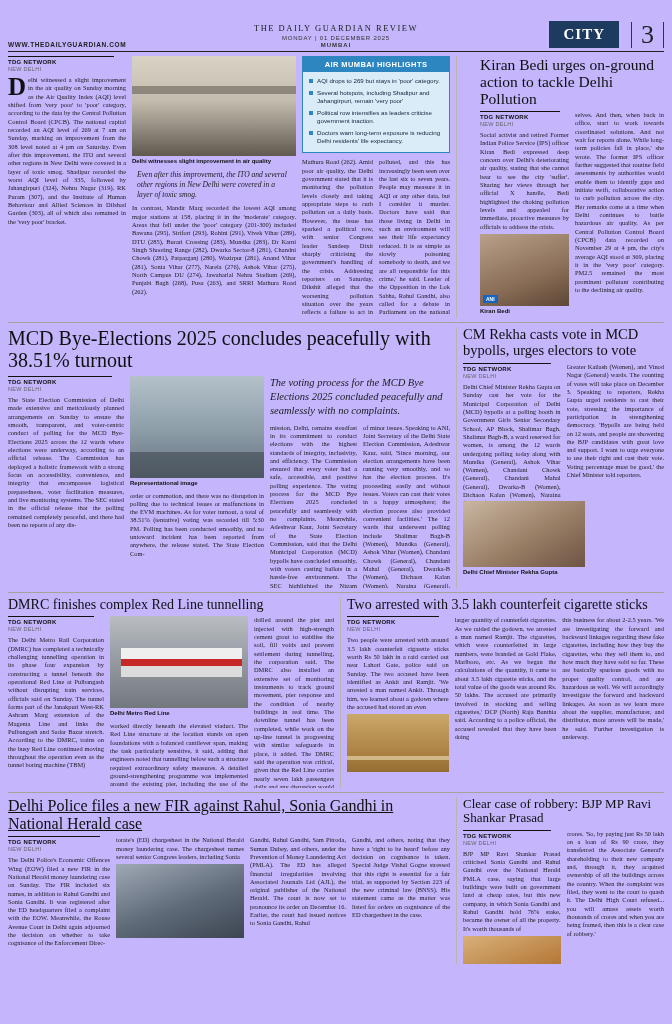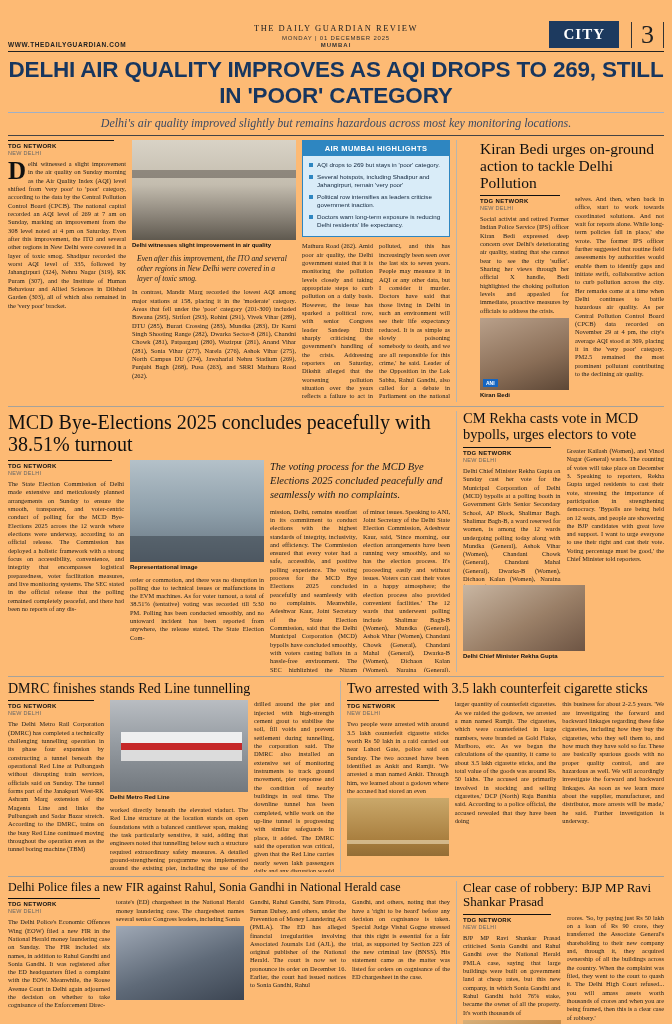--- a/index.html
+++ b/index.html
@@ -1,18 +1,18 @@
 <!DOCTYPE html>
 <html><head>
 <meta charset="utf-8">
 <style>
   * { margin:0; padding:0; box-sizing:border-box; }
   html,body { background:#e8e6e0; }
   .page {
-    width:672px; height:1024px; margin:0 auto; background:#fdba74;
+    width:672px; height:1024px; margin:0 auto; background:#c4b5fd;
     font-family:"Liberation Serif", serif; color:#141414;
     padding:6px 8px; overflow:hidden; position:relative;
   }
   
   .masthead { display:flex; justify-content:space-between; align-items:flex-end;
     border-bottom:1.5px solid #222; padding-bottom:3px; height:46px; }
   .mast-left { font:bold 6.5px "Liberation Sans", sans-serif; letter-spacing:.6px; color:#222; width:200px; }
   .mast-center { text-align:center; flex:1; }
   .mast-pub { font:8.5px "Liberation Serif", serif; letter-spacing:1.5px; color:#222; }
   .mast-date { font:6px "Liberation Sans", sans-serif; letter-spacing:.8px; color:#333; margin-top:2px; }
@@ -95,21 +95,21 @@
   .colD1 { flex:0 0 96px; overflow:hidden; }
   .colD2 { flex:0 0 138px; overflow:hidden; }
   .colD3 { flex:1; overflow:hidden; }
   .cigs { flex:1; border-left:1px solid #b9b5ad; padding-left:6px; overflow:hidden; }
   .cigs h2 { font-size:14px; }
   .c-cols { display:flex; gap:6px; height:156px; overflow:hidden; }
   .c-col { flex:1; overflow:hidden; }
   
   .band-bottom { height:172px; }
   .herald { flex:0 0 442px; overflow:hidden; }
-  .herald h2 { font-size:12px; }
+  .herald h2 { font-size:16px;text-decoration:underline; }
   .h-cols { display:flex; gap:6px; height:146px; overflow:hidden; }
   .colH1 { flex:0 0 102px; overflow:hidden; }
   .colH2 { flex:0 0 128px; overflow:hidden; }
   .colH3 { flex:0 0 96px; overflow:hidden; }
   .colH4 { flex:1; overflow:hidden; }
   .robbery { flex:1; border-left:1px solid #b9b5ad; padding-left:6px; overflow:hidden; }
   .robbery h2 { font-size:13px; }
   .b-cols { display:flex; gap:6px; height:140px; overflow:hidden; }
   .b-col { flex:1; overflow:hidden; }
 </style>
@@ -124,24 +124,20 @@
       <div class="mast-pub">THE DAILY GUARDIAN REVIEW</div>
       <div class="mast-date">MONDAY | 01 DECEMBER 2025</div>
       <div class="mast-city">MUMBAI</div>
     </div>
     <div class="mast-right">
       <div class="section-box">CITY</div>
       <div class="page-num">3</div>
     </div>
   </header>
 
-  <div class="lead-band">
-    <h1 class="lead-h1">DELHI AIR QUALITY IMPROVES AS AQI DROPS TO 269, STILL IN 'POOR' CATEGORY</h1>
-    <div class="lead-sub">Delhi's air quality improved slightly but remains hazardous across most key monitoring locations.</div>
-  </div>
 
   <section class="band band-lead">
     <div class="lead-left">
       <div class="colA">
         <div class="byline">
           <div class="byline-name">TDG NETWORK</div>
           <div class="byline-loc">NEW DELHI</div>
         </div>
         <p class="txt"><span class="dropcap">D</span><span>elhi witnessed a slight improvement in the air quality on Sunday morning as the Air Quality Index (AQI) level shifted from 'very poor' to 'poor' category, according to the data by the Central Pollution Control Board (CPCB). The national capital recorded an AQI level of 269 at 7 am on Sunday, marking an improvement from the 308 level noted at 4 pm on Saturday. Even after this improvement, the ITO and several other regions in New Delhi were covered in a layer of toxic smog. Shadipur recorded the worst AQI level of 335, followed by Jahangirpuri (324), Nehru Nagar (319), RK Puram (307), and the Institute of Human Behaviour and Allied Sciences in Dilshad Garden (303), all of which also remained in the 'very poor' bracket.</span></p>
       </div>
@@ -224,21 +220,21 @@
       </div>
       <div class="photo-wrap">
         <div class="photo rekha-img"></div>
         <div class="caption">Delhi Chief Minister Rekha Gupta</div>
       </div>
     </aside>
   </section>
 
   <section class="band band-dmrc">
     <div class="dmrc">
-      <h2 class="h-serif">DMRC finishes stands Red Line tunnelling</h2>
+      <h2 class="h-serif">DMRC finishes complex Red Line tunnelling</h2>
       <div class="d-cols">
         <div class="colD1">
           <div class="byline">
             <div class="byline-name">TDG NETWORK</div>
             <div class="byline-loc">NEW DELHI</div>
           </div>
           <p class="txt">The Delhi Metro Rail Corporation (DMRC) has completed a technically challenging tunnelling operation in its phase four expansion by constructing a tunnel beneath the operational Red Line at Pulbangash without disrupting train services, officials said on Sunday. The tunnel forms part of the Janakpuri West-RK Ashram Marg extension of the Magenta Line and links the Pulbangash and Sadar Bazar stretch. According to the DMRC, trains on the busy Red Line continued moving throughout the operation even as the tunnel boring machine (TBM)</p>
         </div>
         <div class="colD2">
           <div class="photo metro-img"></div>

